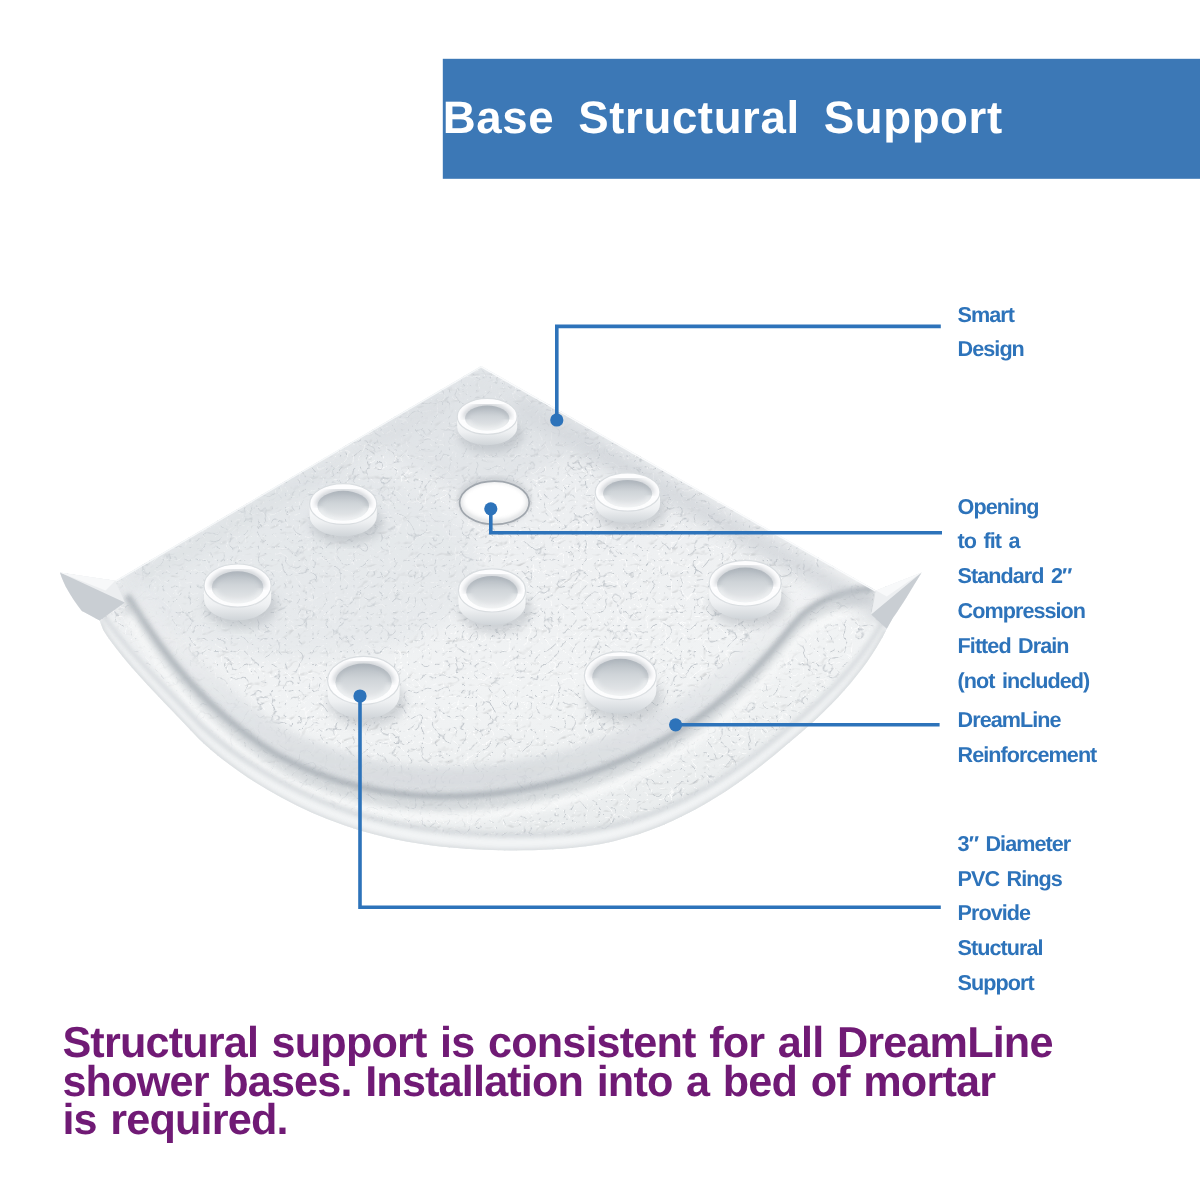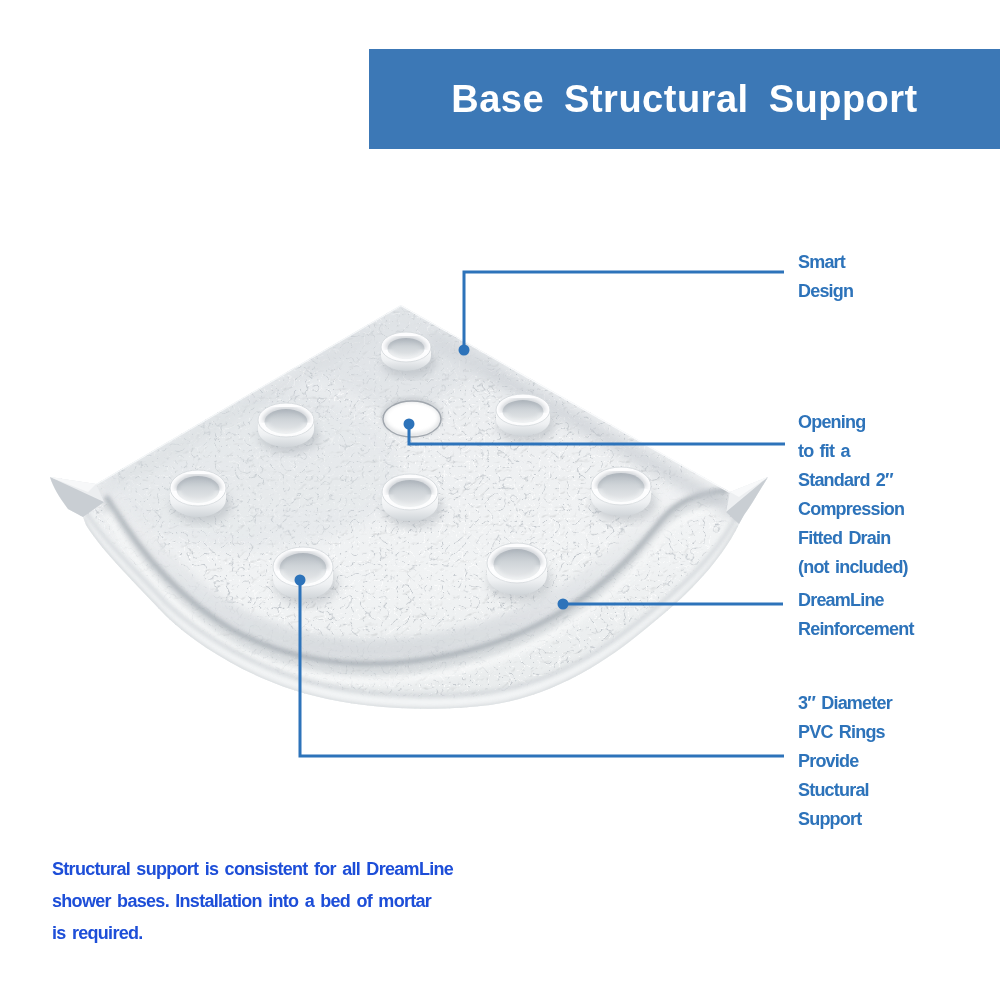--- a/index.html
+++ b/index.html
@@ -2,37 +2,37 @@
 <html><head>
 <meta charset="utf-8">
 <style>
   html,body{margin:0;padding:0;background:#ffffff;}
   #stage{
     position:relative;width:1000px;height:1000px;background:#ffffff;overflow:hidden;
     font-family:"Liberation Sans",sans-serif;
   }
   #banner{
     position:absolute;left:369px;top:49px;width:631px;height:100px;
-    background:#3c78b6;display:flex;align-items:center;justify-content:center;
+    background:#3c78b6;display:flex;align-items:center;
   }
   #banner .title{
     color:#ffffff;font-size:38px;font-weight:bold;letter-spacing:0.5px;word-spacing:9px;
     white-space:nowrap;
   }
   .callout-label{
     position:absolute;left:798px;color:#2d73ba;font-weight:bold;
     font-size:18px;line-height:29px;white-space:pre-line;letter-spacing:-0.8px;word-spacing:2px;
   }
   #label-smart{top:248px;}
   #label-drain{top:361px;margin-top:47px;}
   #label-fiberglass{top:586px;}
   #label-pvc{top:689px;}
   #footer-note{
-    position:absolute;left:52px;top:853px;color:#1d4ed8;font-weight:bold;
-    font-size:18px;line-height:32px;white-space:pre-line;letter-spacing:-0.7px;word-spacing:2px;
+    position:absolute;left:52px;top:853px;color:#701a75;font-weight:bold;
+    font-size:36px;line-height:32px;white-space:pre-line;letter-spacing:-0.7px;word-spacing:2px;
   }
   svg{position:absolute;left:0;top:0;}
 </style>
 </head>
 <body>
 
 <div id="stage">
 
   <div id="banner">
     <span class="title">Base Structural Support</span>

